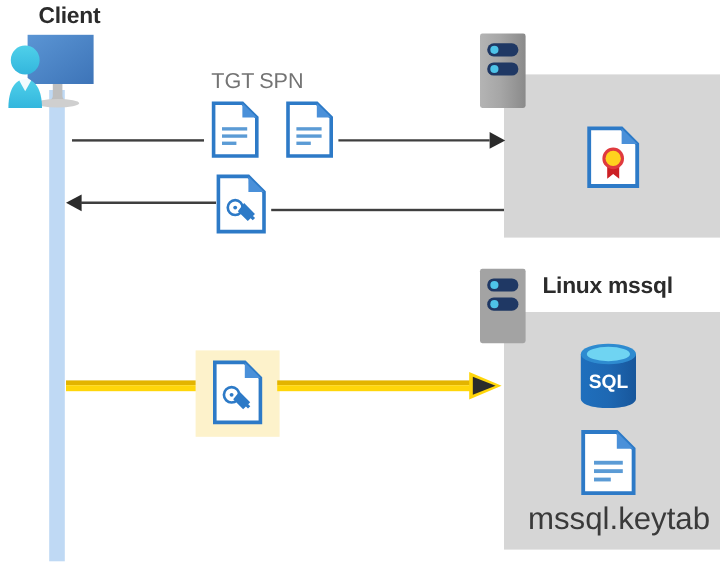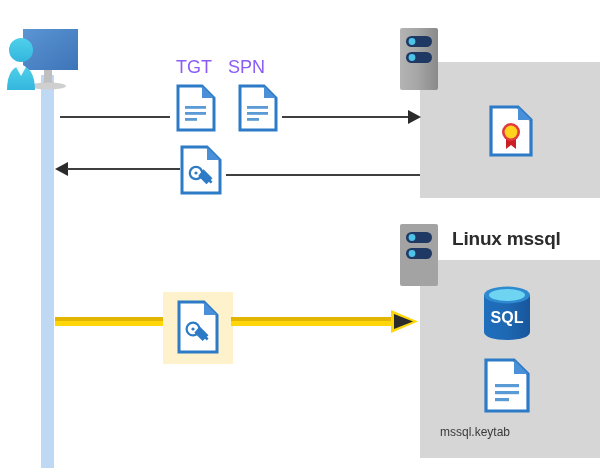--- a/index.html
+++ b/index.html
@@ -18,28 +18,28 @@
   
   .title{
     font-weight:bold;
     color:#2b2b2b;
     font-size:19px;
     line-height:23px;
     letter-spacing:-0.2px;
     white-space:pre-line;
   }
   .caption{
-    font-size:12px;
+    font-size:26px;
     color:#3a3a3a;
     line-height:22px;
     white-space:nowrap;
   }
   .doclabel{
     font-size:18px;
-    color:#8b5cf6;
+    color:#737373;
     line-height:20px;
     white-space:nowrap;
   }
 
   
   .lifeline{background:#bfd9f4;}
 
   
   .zone{background:#d6d6d6;}
 
@@ -56,20 +56,21 @@
 
   svg{display:block;overflow:visible;}
 </style>
 </head>
 <body>
 
 <div id="stage">
 
   <div class="abs lifeline" style="left:41px;top:75px;width:13px;height:393px;"></div>
 
+  <div class="abs title" style="left:32px;top:2px;">Client</div>
 
   <div class="abs" style="left:4px;top:24px;width:86px;height:68px;">
     <svg width="86" height="68" viewBox="0 0 86 68">
 
       <path d="M40 46 h8 v10 c0 3 4 5 9 6 h-26 c5 -1 9 -3 9 -6 z" fill="#bfbfbf"></path>
       <ellipse cx="44" cy="62" rx="18" ry="3.5" fill="#cfcfcf"></ellipse>
 
       <defs>
         <linearGradient id="scrg" x1="0" y1="0" x2="1" y2="1">
           <stop offset="0" stop-color="#5b95d4"></stop>
@@ -171,21 +172,21 @@
   <div class="abs" style="left:176px;top:84px;width:40px;height:48px;">
     <svg width="40" height="48" viewBox="0 0 40 48">
       <path d="M2 2 h24 l12 12 v32 h-36 z" fill="#ffffff" stroke="#2d7ac7" stroke-width="3" stroke-linejoin="miter"></path>
       <path d="M26 2 l12 12 h-12 z" fill="#4a90d9"></path>
       <rect x="9" y="22" width="21" height="2.8" fill="#5b9bd5"></rect>
       <rect x="9" y="28" width="21" height="2.8" fill="#5b9bd5"></rect>
       <rect x="9" y="34" width="12" height="2.8" fill="#5b9bd5"></rect>
     </svg>
   </div>
 
-  <div class="abs doclabel" style="left:228px;top:57px;">SPN</div>
+  <div class="abs doclabel" style="left:216px;top:57px;">SPN</div>
 
   <div class="abs" style="left:238px;top:84px;width:40px;height:48px;">
     <svg width="40" height="48" viewBox="0 0 40 48">
       <path d="M2 2 h24 l12 12 v32 h-36 z" fill="#ffffff" stroke="#2d7ac7" stroke-width="3" stroke-linejoin="miter"></path>
       <path d="M26 2 l12 12 h-12 z" fill="#4a90d9"></path>
       <rect x="9" y="22" width="21" height="2.8" fill="#5b9bd5"></rect>
       <rect x="9" y="28" width="21" height="2.8" fill="#5b9bd5"></rect>
       <rect x="9" y="34" width="12" height="2.8" fill="#5b9bd5"></rect>
     </svg>
   </div>

